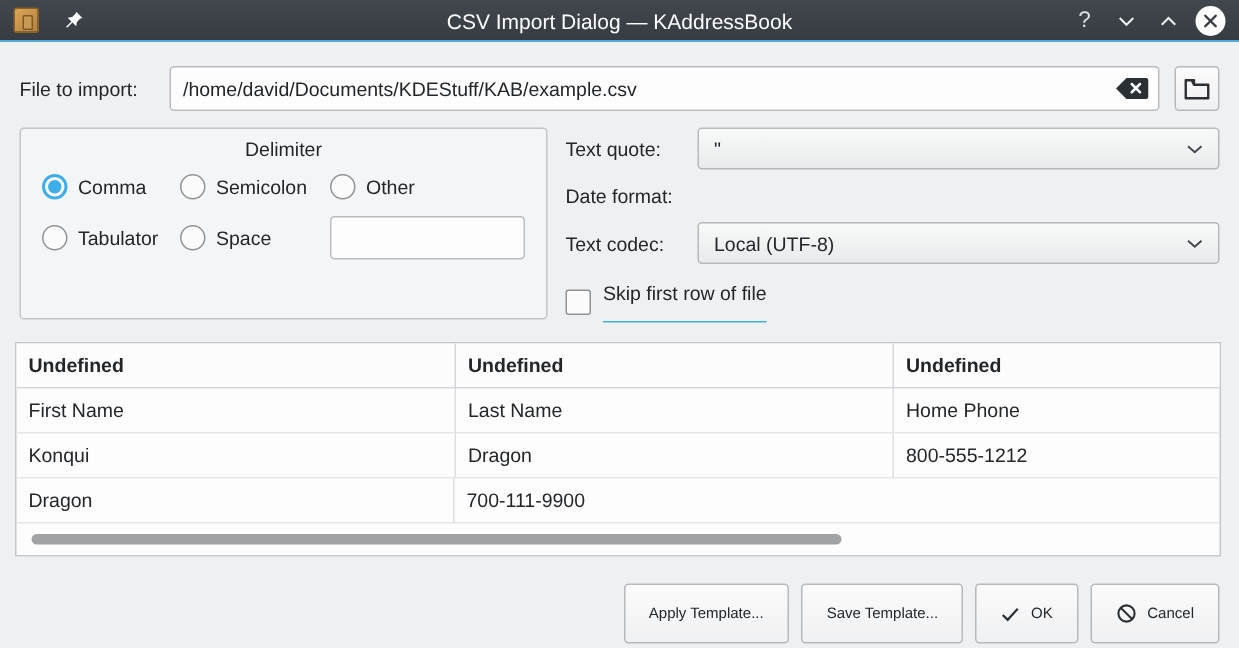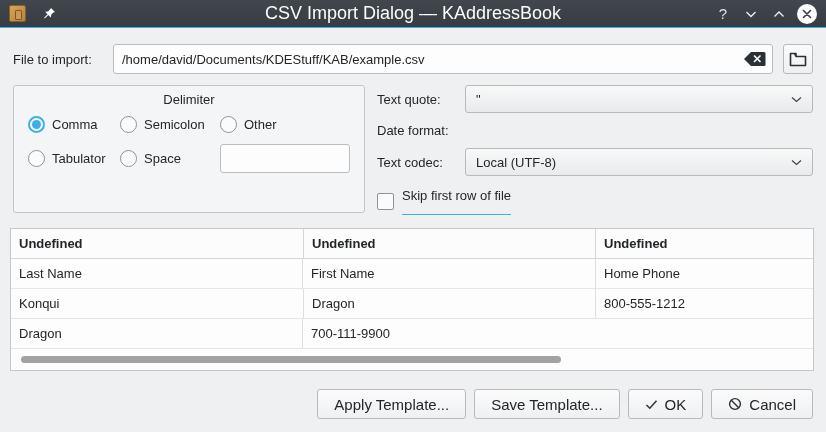--- a/index.html
+++ b/index.html
@@ -17,21 +17,21 @@
     border-bottom: 1px solid #3daee9;
     display: flex;
     align-items: center;
     position: relative;
     color: #fcfcfc;
   }
   .titlebar-title {
     position: absolute;
     left: 0; right: 0;
     text-align: center;
-    font-size: 18px;
+    font-size: 14px;
     color: #fcfcfc;
     pointer-events: none;
   }
   .app-icon {
     width: 17px; height: 17px;
     margin-left: 9px;
     border-radius: 2px;
     background: linear-gradient(135deg, #d9a558, #b5813d);
     border: 1px solid #8a6226;
     position: relative;
@@ -191,30 +191,30 @@
   }
   
   .btn-row {
     display: flex;
     justify-content: flex-end;
     align-items: center;
     margin-top: 18px;
     padding-right: 0;
   }
   .btn {
-    height: 30px;
+    height: 40px;
     padding: 0 16px;
     margin-left: 8px;
     background: linear-gradient(#fbfbfc, #eff0f1);
     border: 1px solid #b6babd;
     border-radius: 3px;
     display: flex;
     align-items: center;
     justify-content: center;
-    font-size: 15px;
+    font-size: 10px;
     color: #232629;
     cursor: default;
   }
   .btn .b-icon { margin-right: 7px; display: flex; align-items: center; }
   .icon-svg { display: block; }
 </style>
 </head>
 <body>
 
 <div class="titlebar">
@@ -324,22 +324,22 @@
     </div>
   </div>
 
   <div class="table-wrap">
     <div class="tbl-row tbl-head">
       <div class="tbl-cell c0">Undefined</div>
       <div class="tbl-cell c1">Undefined</div>
       <div class="tbl-cell c2">Undefined</div>
     </div>
     <div class="tbl-row">
+      <div class="tbl-cell c0">First Name</div>
       <div class="tbl-cell c1">Last Name</div>
-      <div class="tbl-cell c0">First Name</div>
       <div class="tbl-cell c2">Home Phone</div>
     </div>
     <div class="tbl-row">
       <div class="tbl-cell c0">Konqui</div>
       <div class="tbl-cell c1">Dragon</div>
       <div class="tbl-cell c2">800-555-1212</div>
     </div>
     <div class="tbl-row">
       <div class="tbl-cell c1">Dragon</div>
       <div class="tbl-cell c2">700-111-9900</div>

